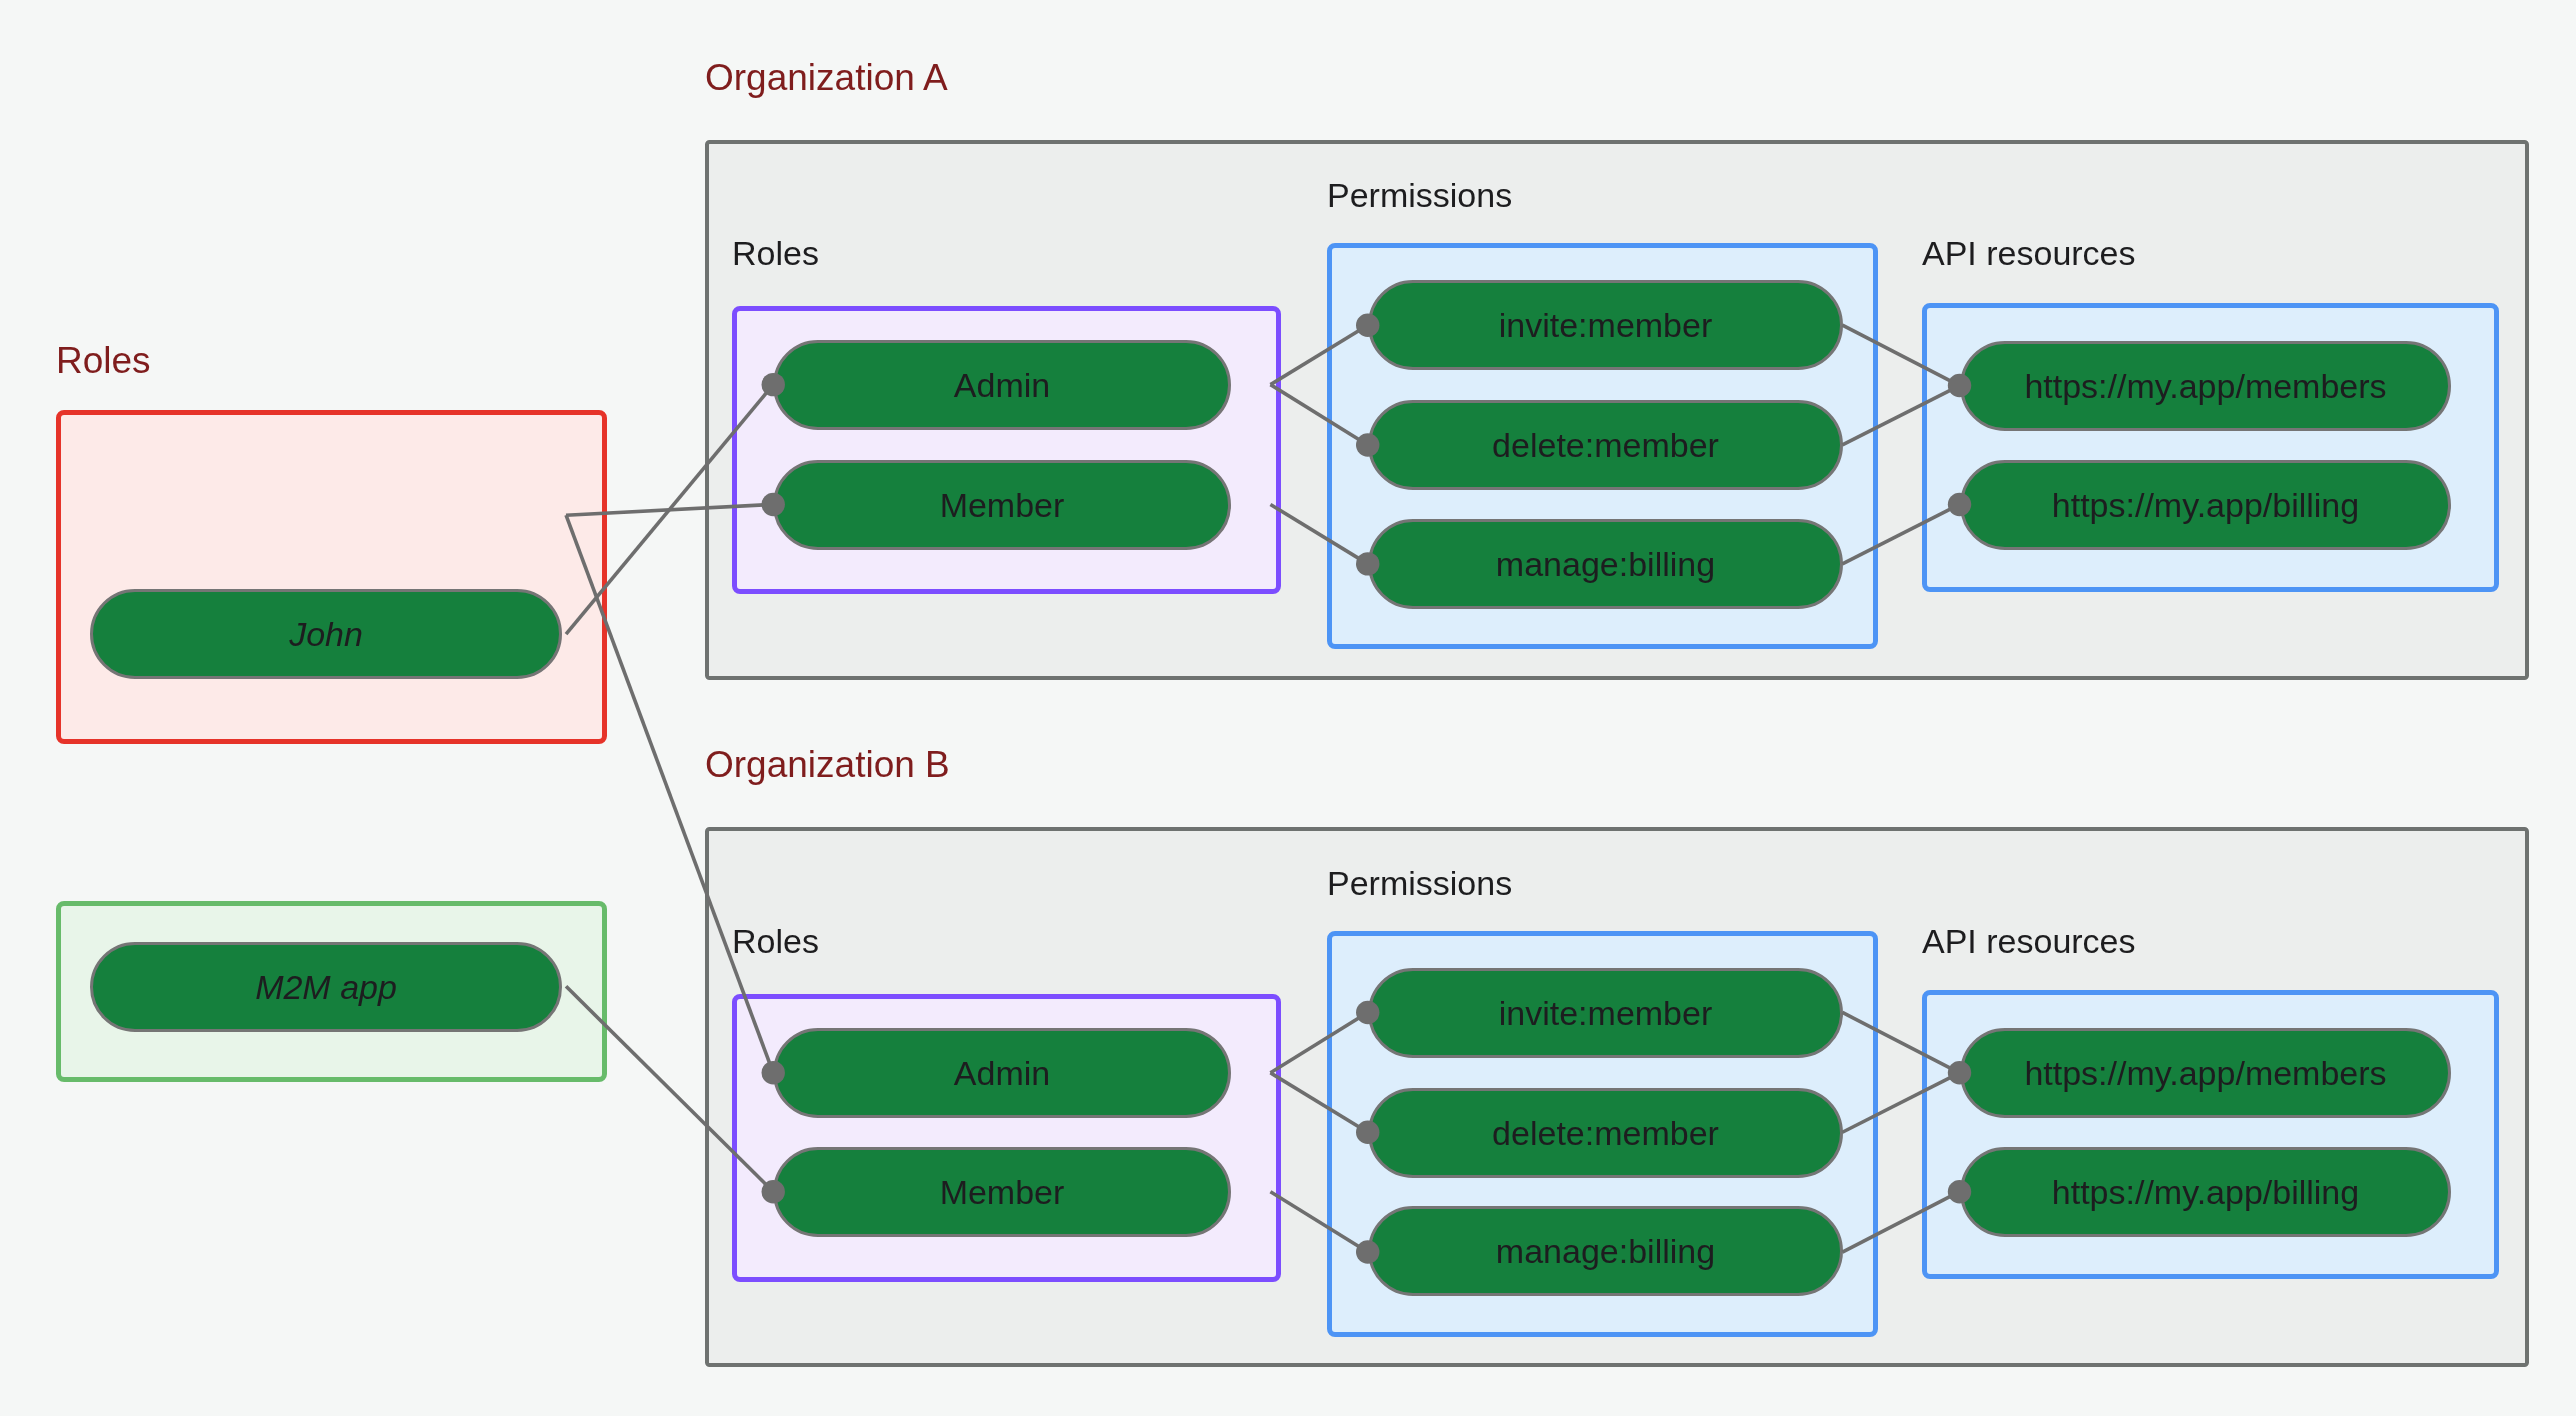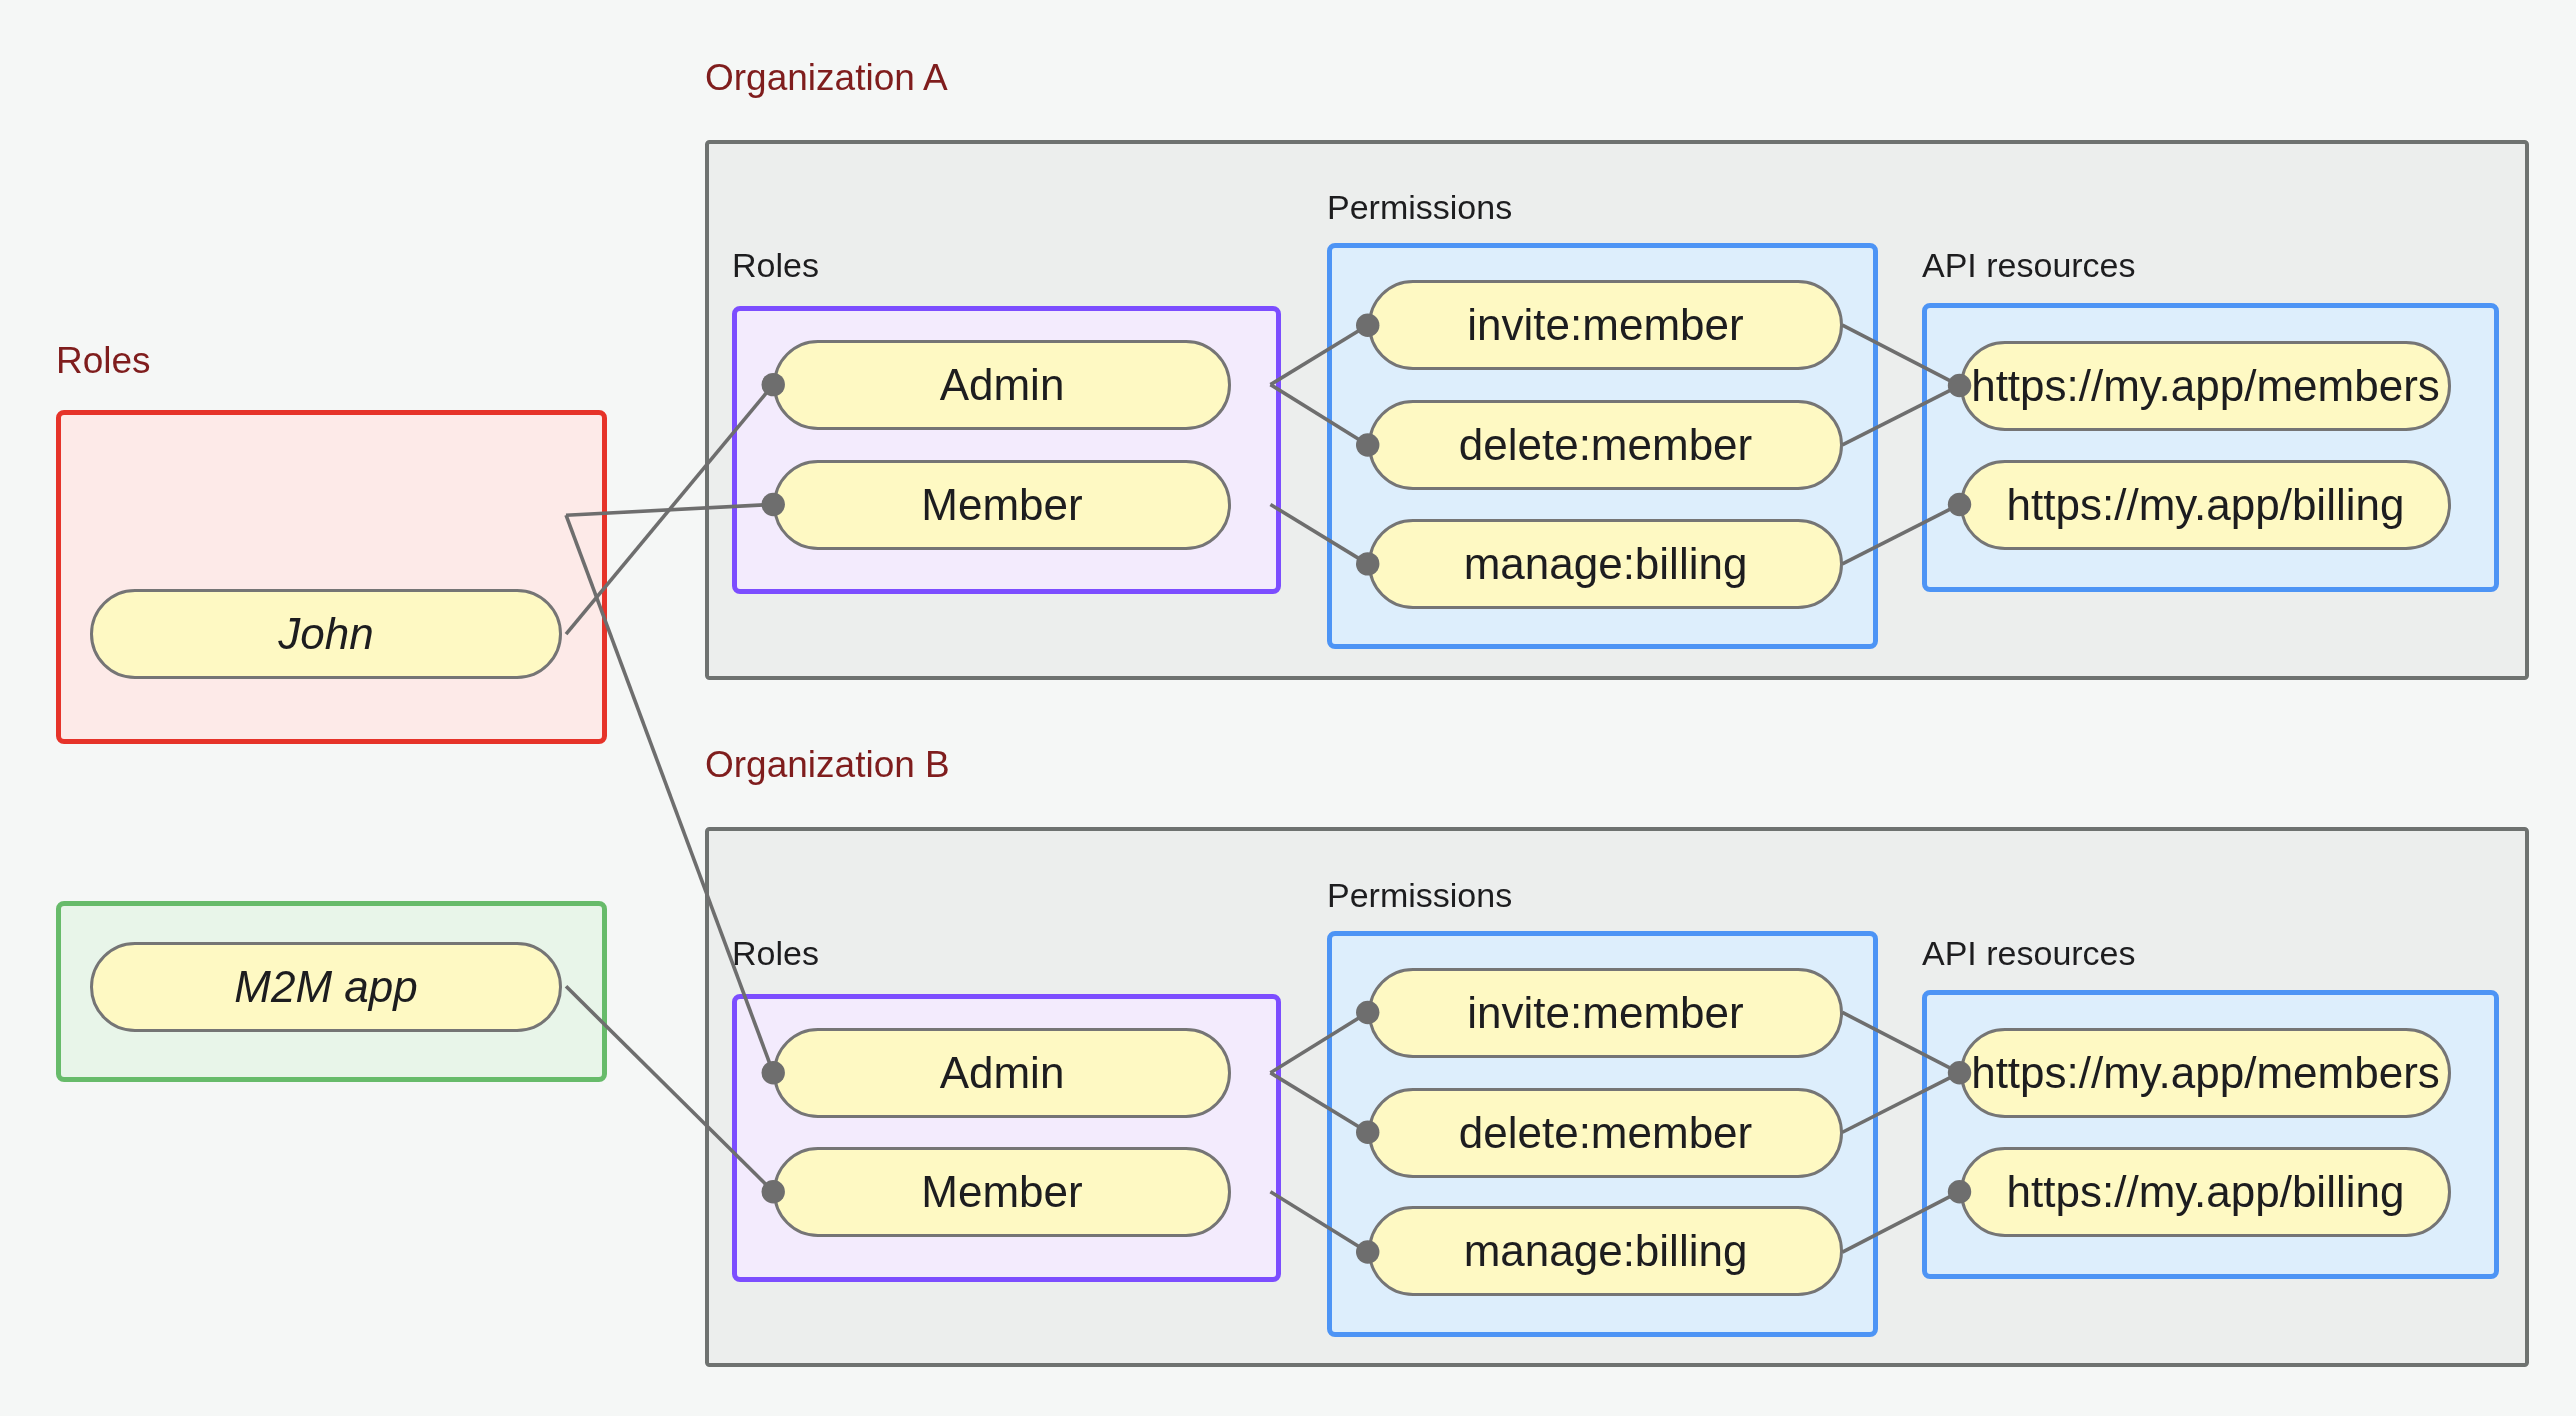--- a/index.html
+++ b/index.html
@@ -21,21 +21,20 @@
     line-height:1;
     z-index:3;
   }
   .sub-label{
     position:absolute;
     font-size:34px;
     color:#1d1d1f;
     white-space:nowrap;
     line-height:1;
     z-index:6;
-    margin-top:12px;
   }
 
   .org-box{
     position:absolute;
     background:#eceeed;
     border:4.5px solid #6e7270;
     border-radius:4.5px;
     z-index:1;
   }
 
@@ -44,27 +43,27 @@
     border-radius:8px;
     z-index:2;
   }
   .cluster.red   {background:#fdeae8;border:5.4px solid #e63329;}
   .cluster.green {background:#e8f5e9;border:5.4px solid #67bb6a;}
   .cluster.purple{background:#f3ebfd;border:5.4px solid #7c4dff;}
   .cluster.blue  {background:#ddeefc;border:5.4px solid #4d94f5;}
 
   .pill{
     position:absolute;
-    background:#fef9c3;
+    background:#15803d;
     border:3.6px solid #757575;
     border-radius:900px;
     display:flex;
     align-items:center;
     justify-content:center;
-    font-size:44px;
+    font-size:34px;
     color:#1d1d1f;
     box-sizing:border-box;
     white-space:nowrap;
     z-index:4;
     text-align:center;
   }
 </style>
 </head>
 <body>
 

